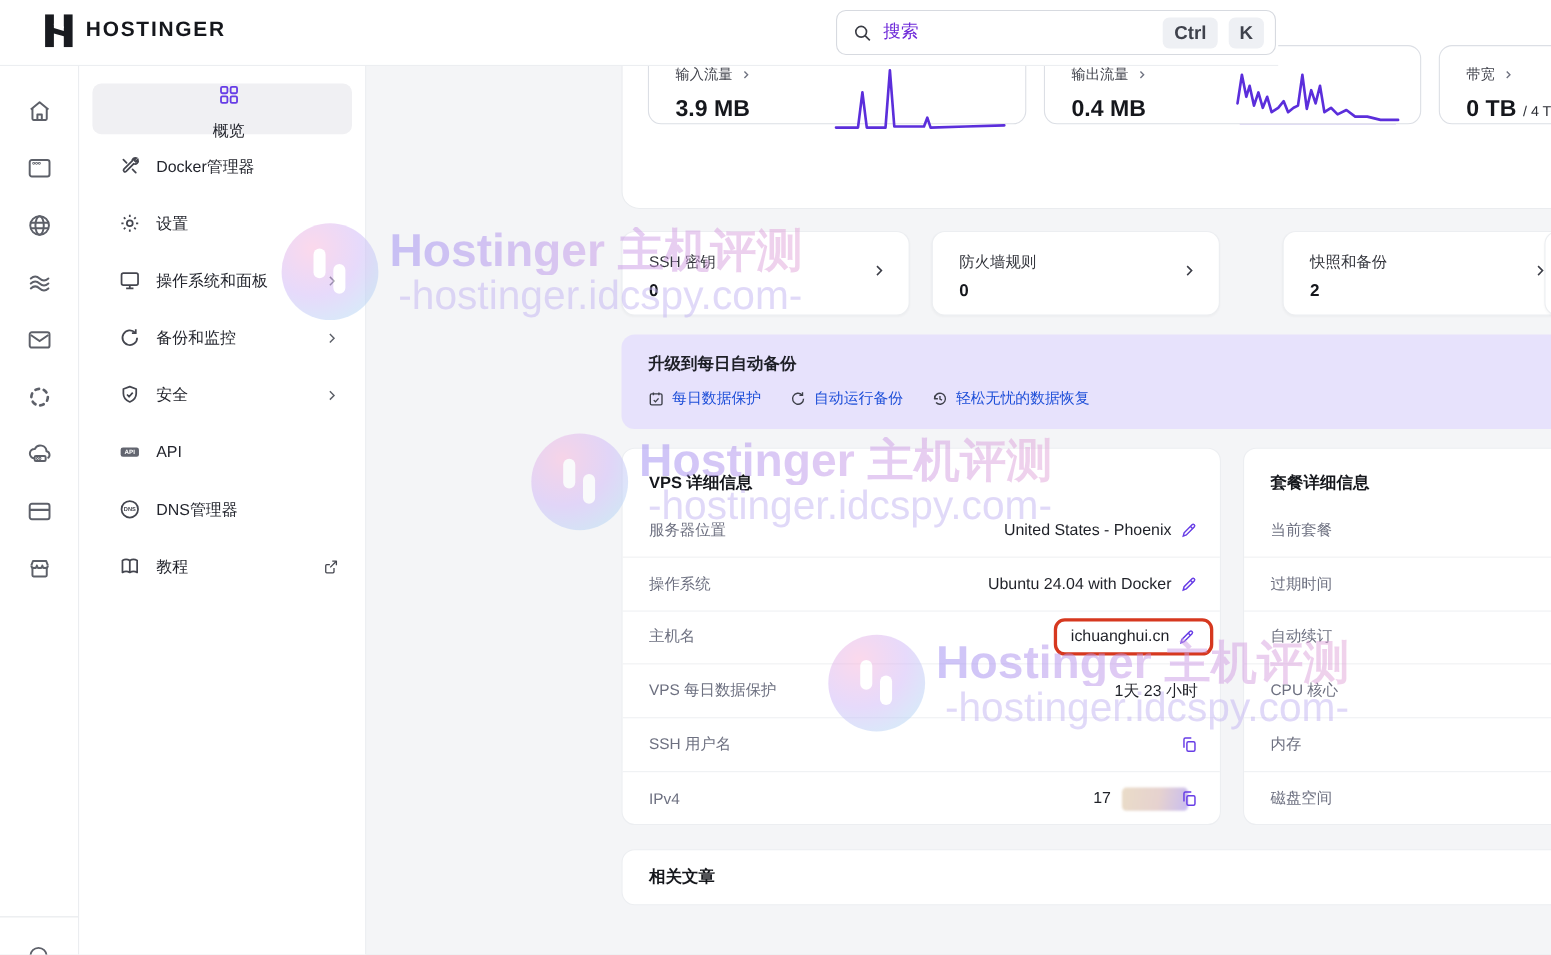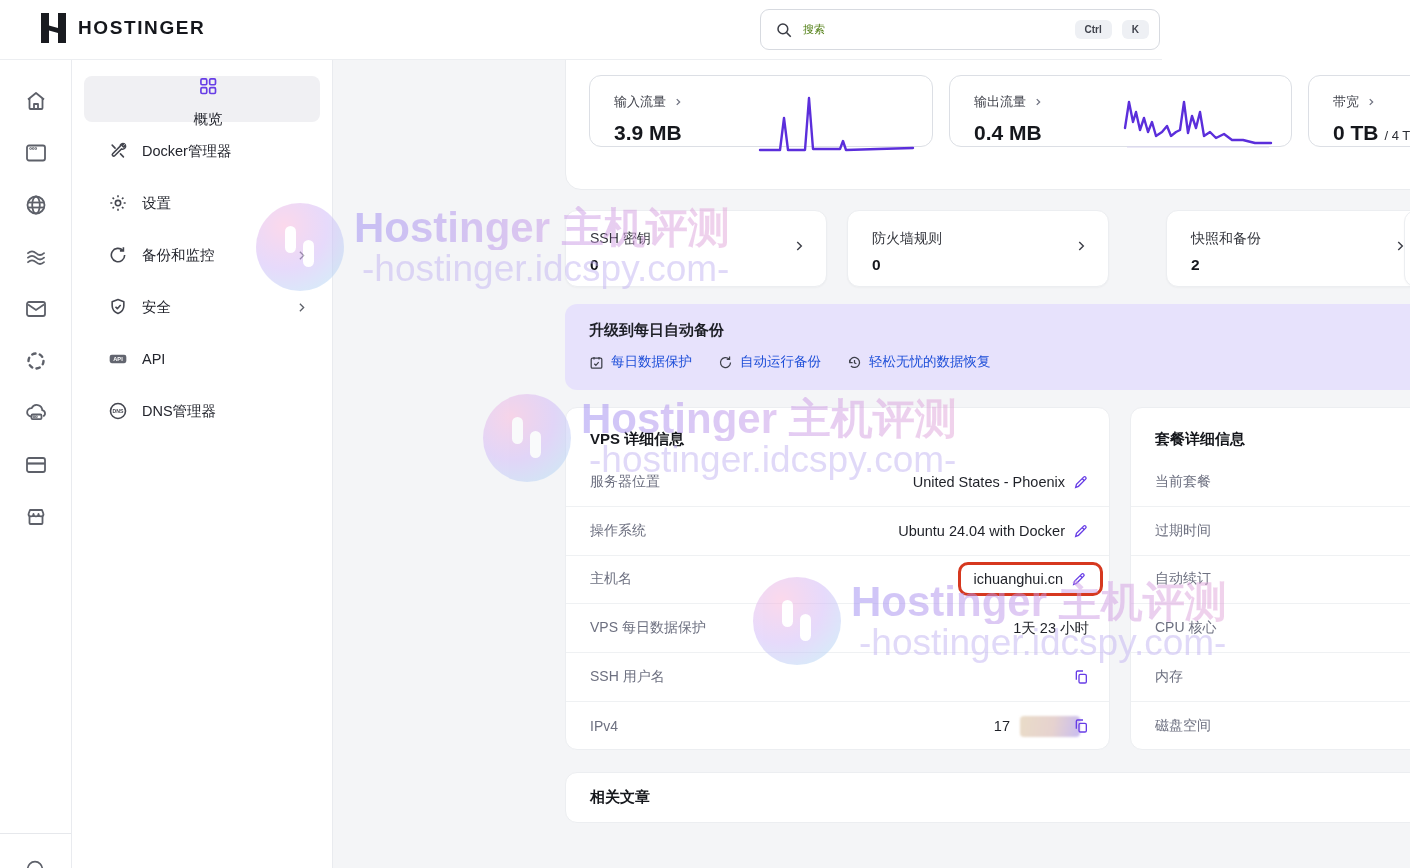--- a/index.html
+++ b/index.html
@@ -11,40 +11,40 @@
   svg { display:block; }
 
   
   .header { position:absolute; left:0; top:0; width:1162px; height:60px; background:#fff;
             border-bottom:1px solid #eceef1; z-index:30; }
   .brand { position:absolute; left:40px; top:13px; display:flex; align-items:center; gap:10px; }
   .brand-word { font-weight:bold; font-size:19px; letter-spacing:1.6px; color:#15171c; }
   .search { position:absolute; left:760px; top:9px; width:400px; height:41px; background:#fff;
             border:1px solid #d7dae0; border-radius:9px; display:flex; align-items:center;
             padding:0 10px 0 14px; gap:10px; }
-  .search-ph { flex:1; color:#4d7c0f; font-size:11px; }
-  .key { background:#eef0f4; border-radius:6px; padding:4px 10px; font-size:10px; font-weight:bold; color:#3f424c; }
+  .search-ph { flex:1; color:#6d28d9; font-size:16px; }
+  .key { background:#eef0f4; border-radius:6px; padding:4px 10px; font-size:17px; font-weight:bold; color:#3f424c; }
 
   
   .rail { position:absolute; left:0; top:60px; width:72px; height:808px; background:#fff;
           border-right:1px solid #e9ebef; z-index:20; }
   .rail-item { position:absolute; left:24px; width:24px; height:24px; }
   .rail-divider { position:absolute; left:0; top:773px; width:71px; height:1px; background:#e6e8ec; }
 
   .menu { position:absolute; left:72px; top:60px; width:261px; height:808px; background:#fff;
           border-right:1px solid #e9ebef; z-index:20; padding-top:16px; }
   .mi { height:46px; margin:0 12px 6px 12px; border-radius:8px; display:flex; align-items:center;
         padding:0 12px 0 24px; gap:14px; font-size:14.5px; color:#23252d; cursor:pointer; }
   .mi.active { background:#f0f0f3;flex-direction:column; }
   .mi-label { flex:1; }
 
   
   .stats-outer { position:absolute; left:565px; top:-14px; width:920px; height:204px; background:#fff;
                  border:1px solid #eaecef; border-radius:16px; }
-  .stat-card { position:absolute; top:88px; height:72px; background:#fff; border:1px solid #dcdfe5; border-radius:12px; }
+  .stat-card { position:absolute; top:54px; height:72px; background:#fff; border:1px solid #dcdfe5; border-radius:12px; }
   .stat-label { position:absolute; left:24px; top:17px; font-size:13px; color:#41434c;
                 display:flex; gap:7px; align-items:center; }
   .stat-value { position:absolute; left:24px; top:45px; font-size:21px; font-weight:bold; color:#15171c;
                 display:flex; align-items:baseline; gap:6px; }
   .stat-limit { font-size:13px; font-weight:normal; color:#2b2d34; }
   .spark { position:absolute; right:16px; top:10px; }
 
   
   .qcard { position:absolute; top:210px; height:77px; background:#fff; border:1px solid #eceef1;
            border-radius:12px; box-shadow:0 1px 2px rgba(25,27,38,.03); }
@@ -445,33 +445,48 @@
         <svg width="20" height="20" viewBox="0 0 24 24" fill="none" stroke="#44464f" stroke-width="1.9">
           <circle cx="12" cy="12" r="3.2"></circle>
           <path d="M12 2.8v2.4M12 18.8v2.4M2.8 12h2.4M18.8 12h2.4M5.5 5.5l1.7 1.7M16.8 16.8l1.7 1.7M18.5 5.5l-1.7 1.7M7.2 16.8l-1.7 1.7"></path>
         </svg>
       </span>
       <span class="mi-label">设置</span>
     </div>
     <div class="mi">
       <span>
         <svg width="20" height="20" viewBox="0 0 24 24" fill="none" stroke="#44464f" stroke-width="1.9">
-          <path d="M20 12a8 8 0 1 1-2.2-5.5"></path>
-            <polyline points="18.5 2.8 18.5 7 14.3 7"></polyline>
-        </svg>
-      </span>
-      <span class="mi-label">备份和监控</span>
+          <rect x="3" y="4" width="18" height="13" rx="2"></rect>
+            <line x1="12" y1="17" x2="12" y2="20.5"></line>
+            <line x1="8" y1="20.5" x2="16" y2="20.5"></line>
+        </svg>
+      </span>
+      <span class="mi-label">操作系统和面板</span>
       <span>
         <svg width="13" height="13" viewBox="0 0 24 24" fill="none" stroke="#5d6069" stroke-width="2.4">
             <polyline points="9 5 16 12 9 19"></polyline>
           </svg>
       </span>
     </div>
     <div class="mi">
       <span>
+        <svg width="20" height="20" viewBox="0 0 24 24" fill="none" stroke="#44464f" stroke-width="1.9">
+          <path d="M20 12a8 8 0 1 1-2.2-5.5"></path>
+            <polyline points="18.5 2.8 18.5 7 14.3 7"></polyline>
+        </svg>
+      </span>
+      <span class="mi-label">备份和监控</span>
+      <span>
+        <svg width="13" height="13" viewBox="0 0 24 24" fill="none" stroke="#5d6069" stroke-width="2.4">
+            <polyline points="9 5 16 12 9 19"></polyline>
+          </svg>
+      </span>
+    </div>
+    <div class="mi">
+      <span>
         <svg width="20" height="20" viewBox="0 0 24 24" fill="none" stroke="#44464f" stroke-width="1.9" stroke-linejoin="round">
           <path d="M12 3l7 2.6v4.9c0 4.6-3 7.6-7 9.2-4-1.6-7-4.6-7-9.2V5.6z"></path>
             <polyline points="9 11.6 11.2 14 15.2 9.6"></polyline>
         </svg>
       </span>
       <span class="mi-label">安全</span>
       <span>
         <svg width="13" height="13" viewBox="0 0 24 24" fill="none" stroke="#5d6069" stroke-width="2.4">
             <polyline points="9 5 16 12 9 19"></polyline>
           </svg>
@@ -488,20 +503,36 @@
     </div>
     <div class="mi">
       <span>
         <svg width="20" height="20" viewBox="0 0 24 24">
           <circle cx="12" cy="12" r="9" fill="none" stroke="#44464f" stroke-width="1.9"></circle>
           <text x="12" y="14.4" font-size="6.2" font-weight="bold" fill="#44464f" text-anchor="middle" font-family="Liberation Sans, sans-serif">DNS</text>
         </svg>
       </span>
       <span class="mi-label">DNS管理器</span>
     </div>
+    <div class="mi">
+      <span>
+        <svg width="20" height="20" viewBox="0 0 24 24" fill="none" stroke="#44464f" stroke-width="1.9" stroke-linejoin="round">
+          <path d="M4 5.5c2.6-1.6 5.3-1.6 8 0 2.7-1.6 5.4-1.6 8 0v13c-2.6-1.6-5.3-1.6-8 0-2.7-1.6-5.4-1.6-8 0z"></path>
+            <line x1="12" y1="5.5" x2="12" y2="18.5"></line>
+        </svg>
+      </span>
+      <span class="mi-label">教程</span>
+      <span>
+        <svg width="15" height="15" viewBox="0 0 24 24" fill="none" stroke="#44464f" stroke-width="1.9" stroke-linejoin="round">
+          <path d="M17 13.5V19a1.5 1.5 0 0 1-1.5 1.5h-9A1.5 1.5 0 0 1 5 19v-9a1.5 1.5 0 0 1 1.5-1.5H11"></path>
+            <polyline points="14.5 3.5 20.5 3.5 20.5 9.5"></polyline>
+            <line x1="20" y1="4" x2="11.5" y2="12.5"></line>
+        </svg>
+      </span>
+    </div>
   </div>
 
   <div class="header">
     <div class="brand">
       <span>
         <svg width="28" height="30" viewBox="0 0 28 30">
           <path d="M1 0h8v10l9 2.6V0h8v30h-8V20l-9-2.6V30H1z" fill="#191b20"></path>
           <path d="M9 8.5v4l9 2.6v-4z" fill="#fff"></path>
         </svg>
       </span>

